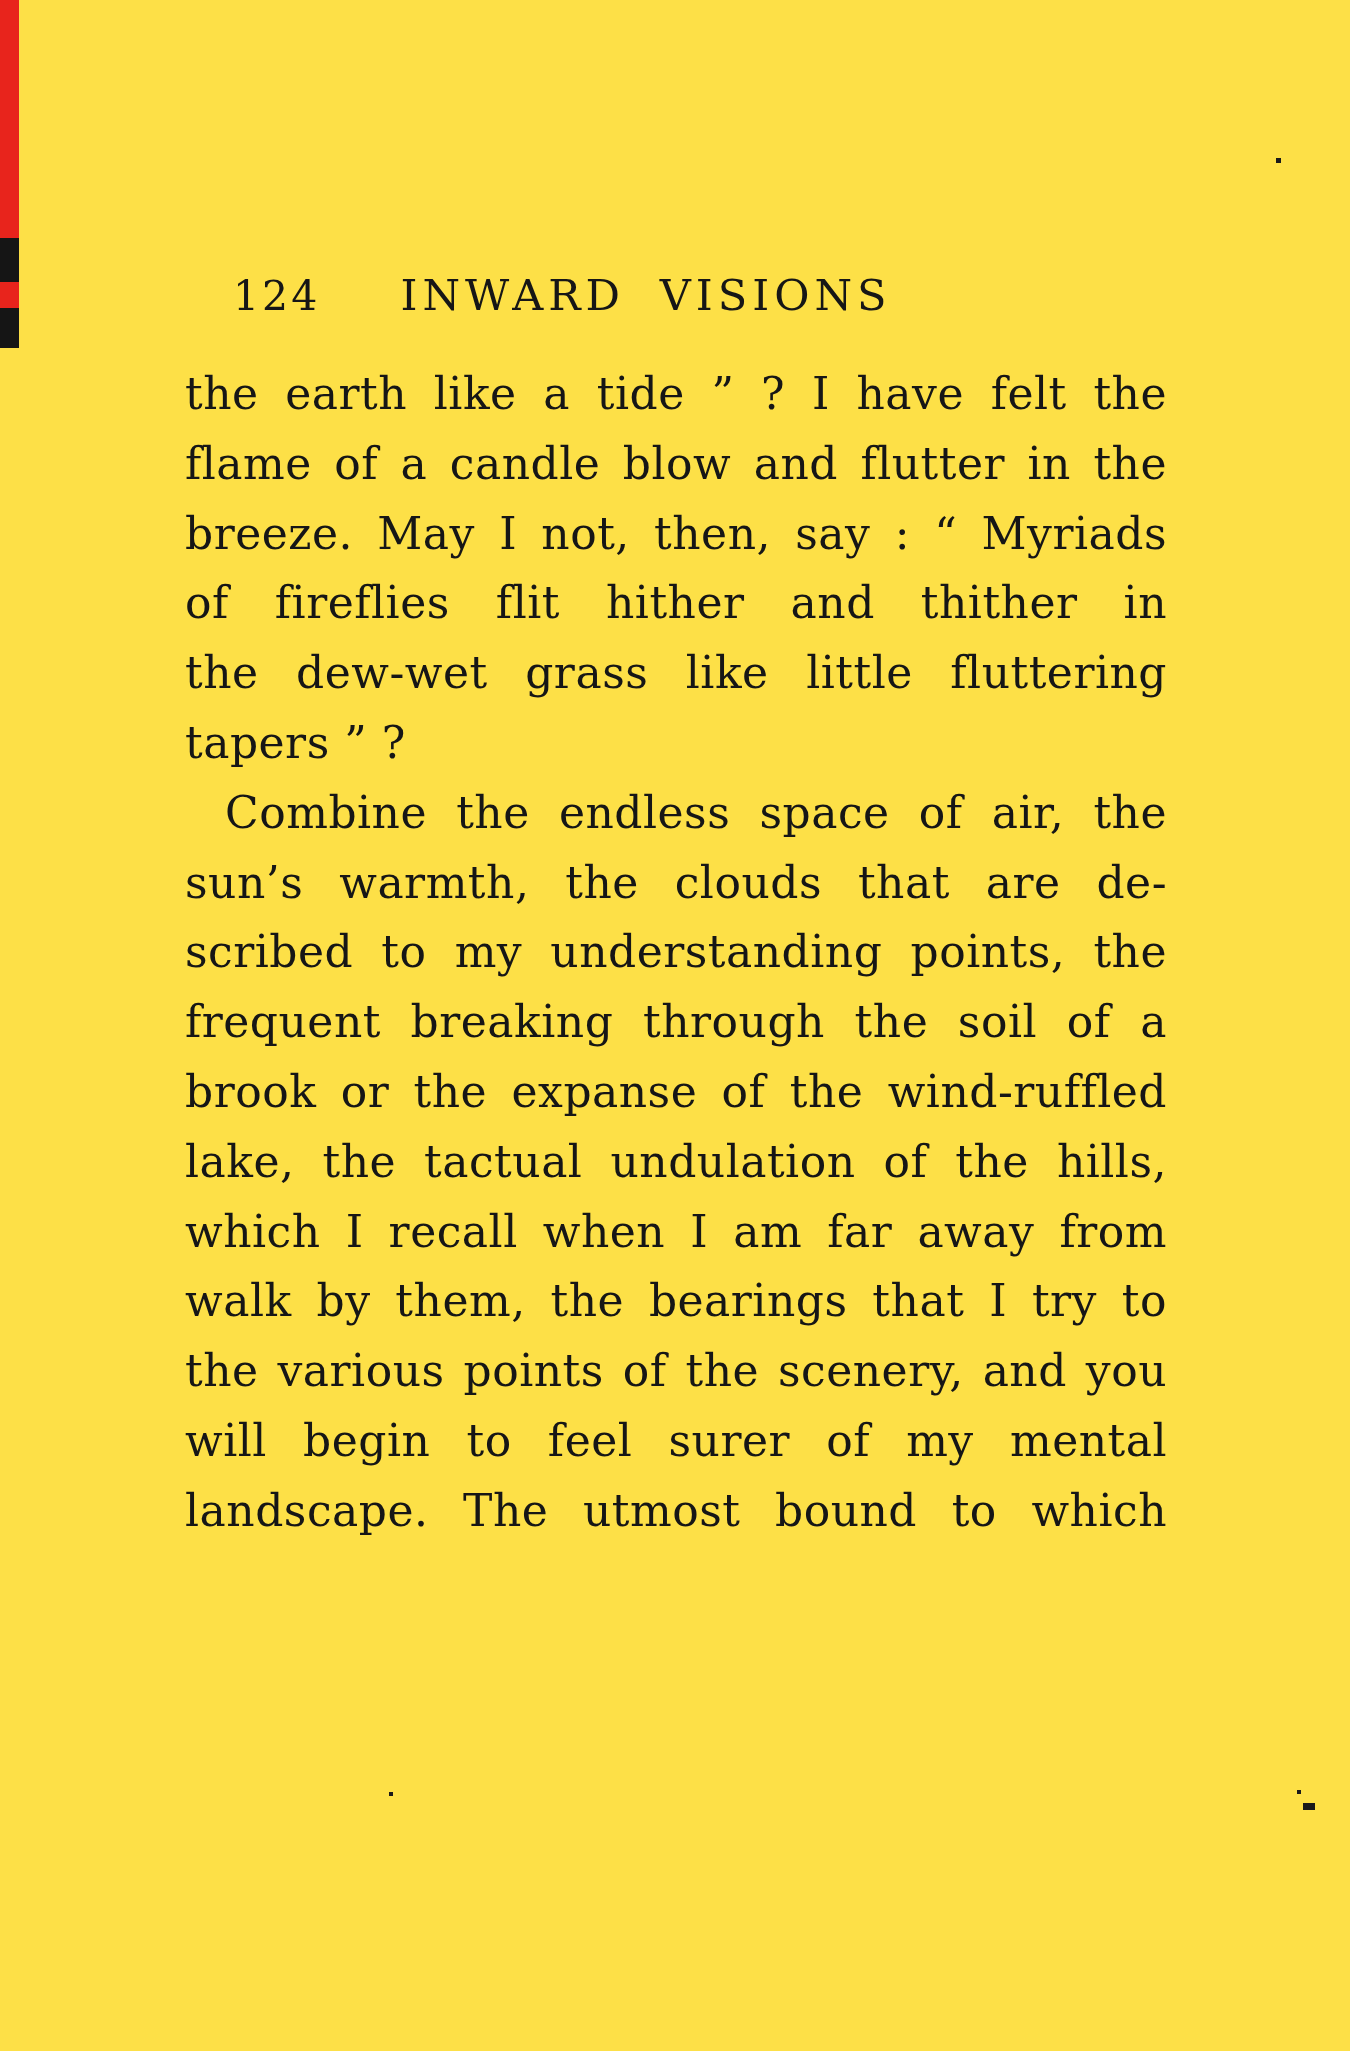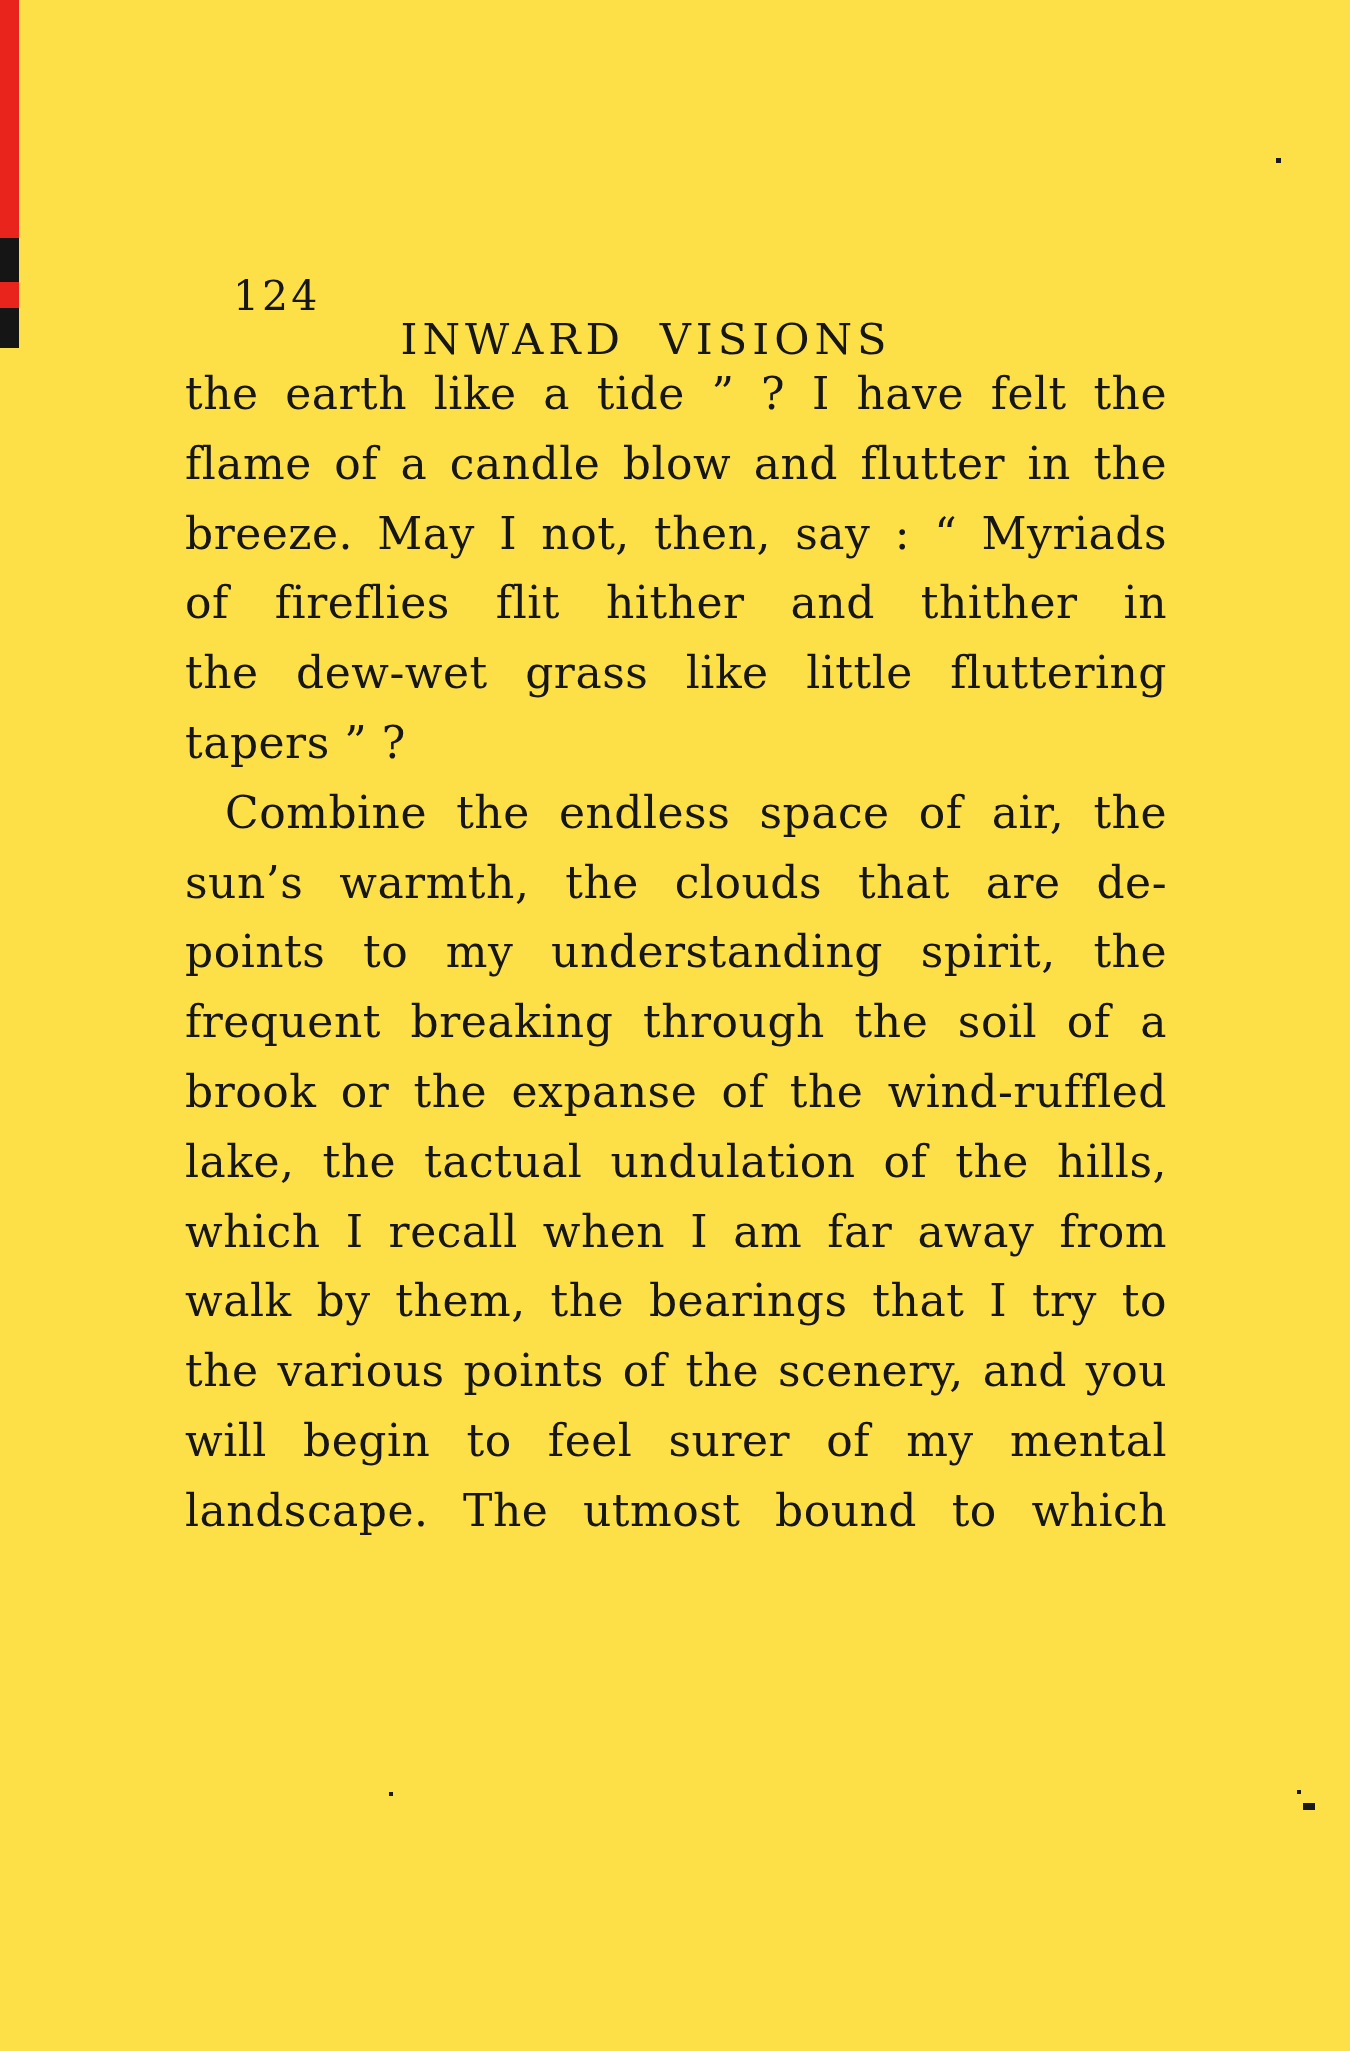--- a/index.html
+++ b/index.html
@@ -56,21 +56,20 @@
     letter-spacing: 3px;
     line-height: 1;
   }
   .header-title-wrap {
     position: absolute;
     left: 0;
     top: 0;
     width: 100%;
     text-align: center;
     transform: translateX(-30px);
-    margin-top: 44px;
   }
   .header-title {
     font-size: 43px;
     line-height: 1;
     letter-spacing: 5px;
     word-spacing: 16px;
     white-space: nowrap;
   }
 
   
@@ -125,21 +124,21 @@
   <div class="text-block">
     <div class="textline">the earth like a tide ” ?  I have felt  the</div>
     <div class="textline">flame of a candle blow and flutter in the</div>
     <div class="textline">breeze.  May I not, then, say : “ Myriads</div>
     <div class="textline">of fireflies flit hither and thither in</div>
     <div class="textline">the dew-wet grass like little fluttering</div>
     <div class="textline para-end">tapers ” ?</div>
 
     <div class="textline indent">Combine the endless space of air, the</div>
     <div class="textline">sun’s warmth, the clouds that are de-</div>
-    <div class="textline">points to my understanding spirit, the</div>
+    <div class="textline">scribed to my understanding points, the</div>
     <div class="textline">frequent breaking through the soil of a</div>
     <div class="textline">brook or the expanse of the wind-ruffled</div>
     <div class="textline">lake, the tactual undulation of the hills,</div>
     <div class="textline">which I recall when I am far away from</div>
     <div class="textline">walk by them, the bearings that I try to</div>
     <div class="textline">the various points of the scenery, and you</div>
     <div class="textline">will begin to feel surer of my mental</div>
     <div class="textline">landscape.  The utmost bound to which</div>
   </div>
 

